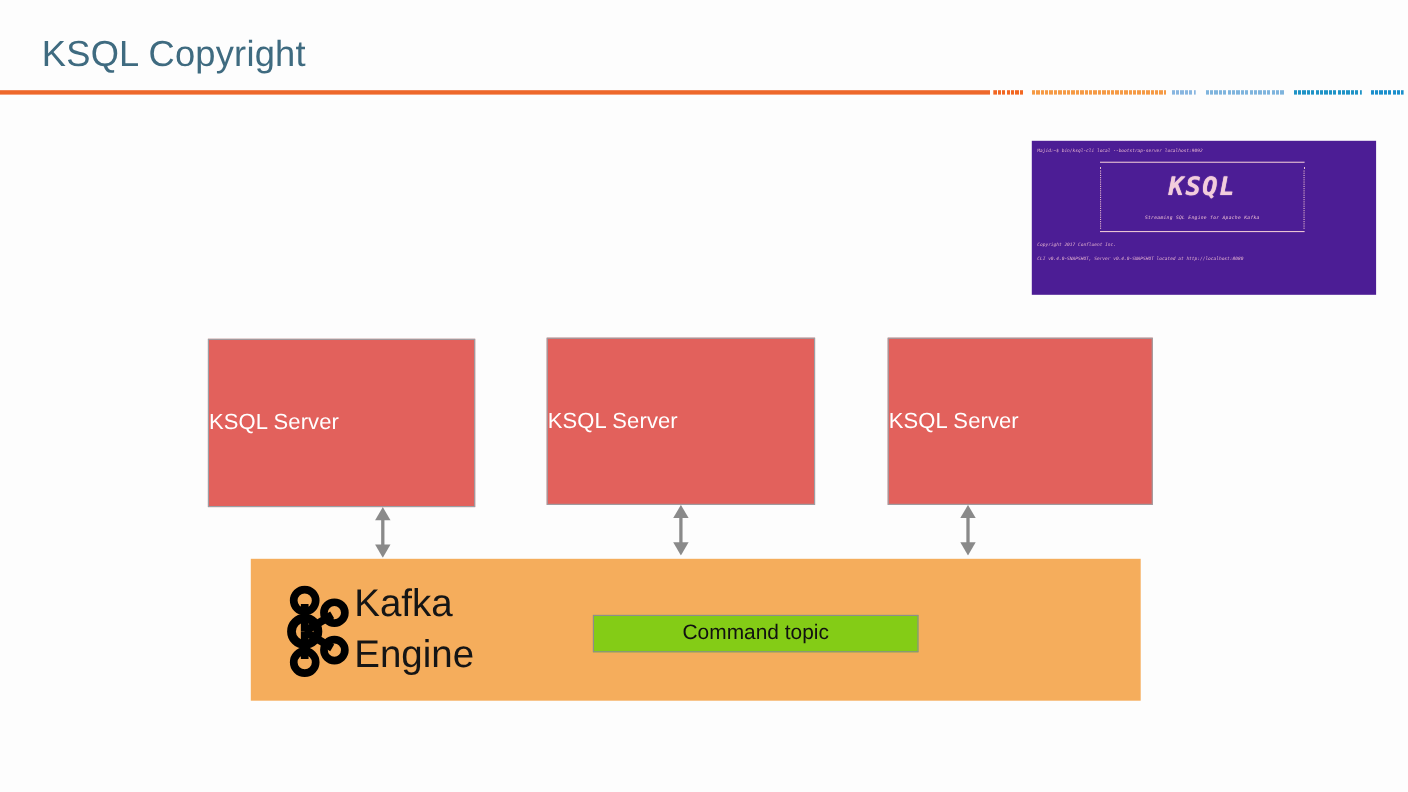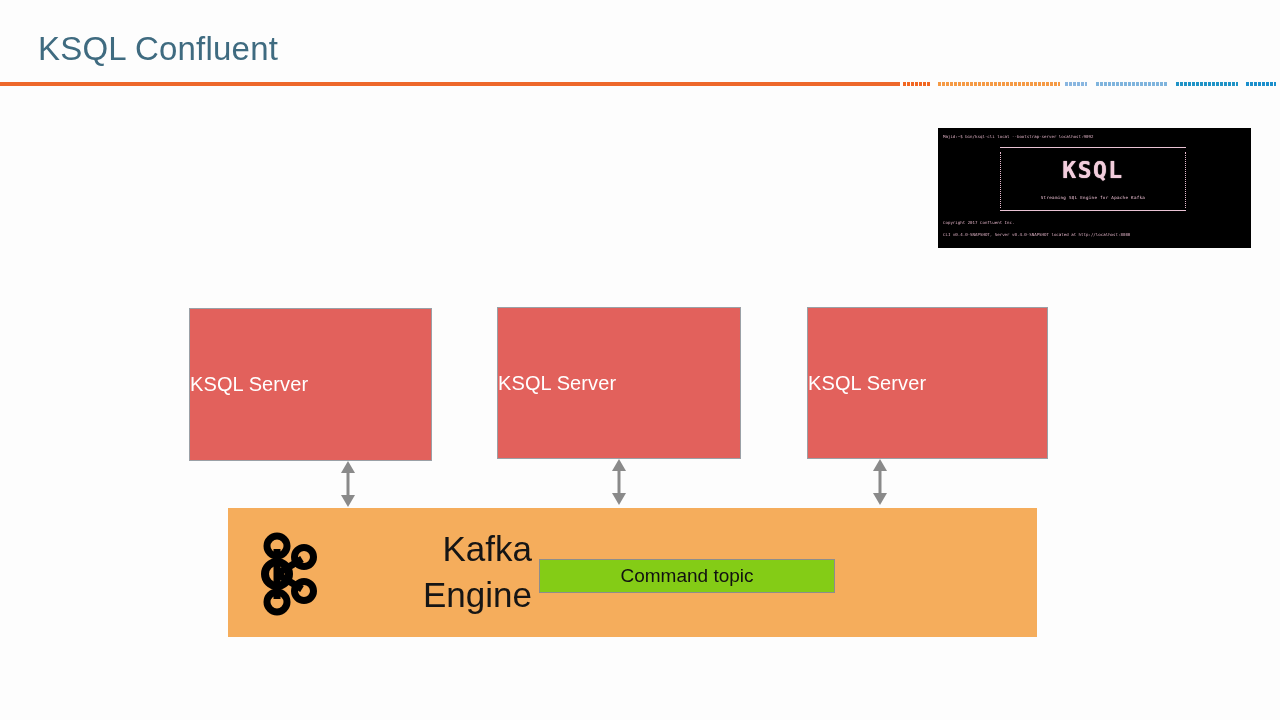--- a/index.html
+++ b/index.html
@@ -52,24 +52,25 @@
     height: 4px;
     border-radius: 0;
   }
 
   
   #terminal {
     position: absolute;
     left: 938px;
     top: 128px;
     width: 313px;
-    height: 120px;
-    background: #000000;
+    height: 140px;
+    background: #4c1d95;
     overflow: hidden;
     box-sizing: border-box;
+    font-style: italic;
   }
   #terminal .tline {
     position: absolute;
     color: #f0bfd4;
     font-family: "DejaVu Sans Mono", monospace;
     font-size: 4.1px;
     line-height: 5px;
     white-space: nowrap;
     letter-spacing: 0px;
     opacity: 0.92;
@@ -174,21 +175,20 @@
   #kafka-label {
     position: absolute;
     left: 94px;
     top: 18px;
     width: 210px;
     color: #151515;
     font-size: 35px;
     line-height: 46px;
     font-family: "Liberation Sans", sans-serif;
     font-weight: 400;
-    text-align: right;
   }
   #command-topic {
     position: absolute;
     left: 311px;
     top: 51px;
     width: 296px;
     height: 34px;
     background: #84cc16;
     border: 1px solid #8d8d8d;
     box-sizing: border-box;
@@ -200,21 +200,21 @@
     color: #111111;
     font-size: 19px;
     font-family: "Liberation Sans", sans-serif;
   }
 </style>
 </head>
 <body>
 
 <div id="slide">
 
-  <div id="page-title">KSQL Confluent</div>
+  <div id="page-title">KSQL Copyright</div>
 
   <div id="divider">
     <div class="seg" style="left:0px;width:900px;background:#ee682b;"></div>
     <div class="seg" style="left:903px;width:27px;background:repeating-linear-gradient(90deg,#f26722 0 3px,transparent 3px 4px);"></div>
     <div class="seg" style="left:938px;width:122px;background:repeating-linear-gradient(90deg,#f59a45 0 3px,transparent 3px 4px);"></div>
     <div class="seg" style="left:1065px;width:22px;background:repeating-linear-gradient(90deg,#89b6e0 0 3px,transparent 3px 4px);"></div>
     <div class="seg" style="left:1096px;width:72px;background:repeating-linear-gradient(90deg,#7fb4dd 0 3px,transparent 3px 4px);"></div>
     <div class="seg" style="left:1176px;width:62px;background:repeating-linear-gradient(90deg,#1f93c6 0 3px,transparent 3px 4px);"></div>
     <div class="seg" style="left:1246px;width:30px;background:repeating-linear-gradient(90deg,#1b8fcc 0 3px,transparent 3px 4px);"></div>
   </div>

